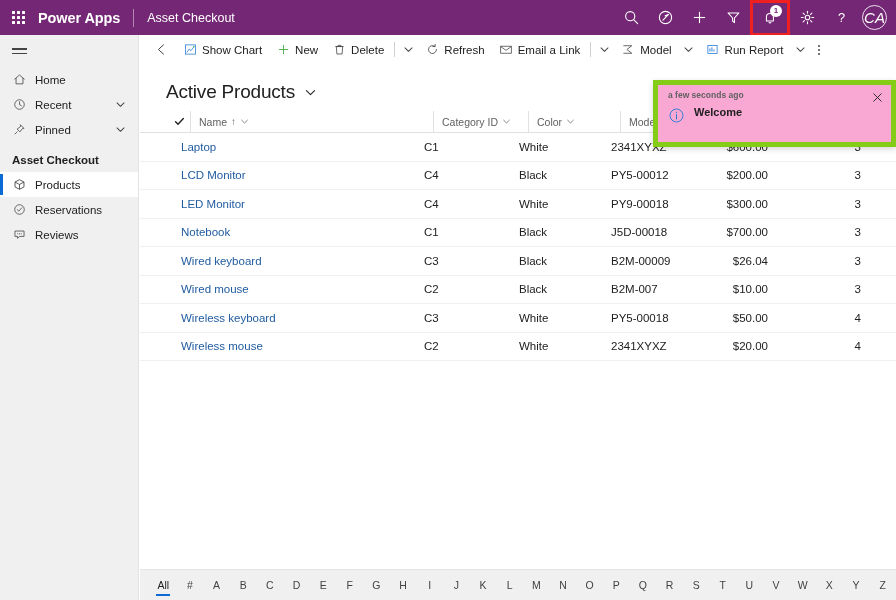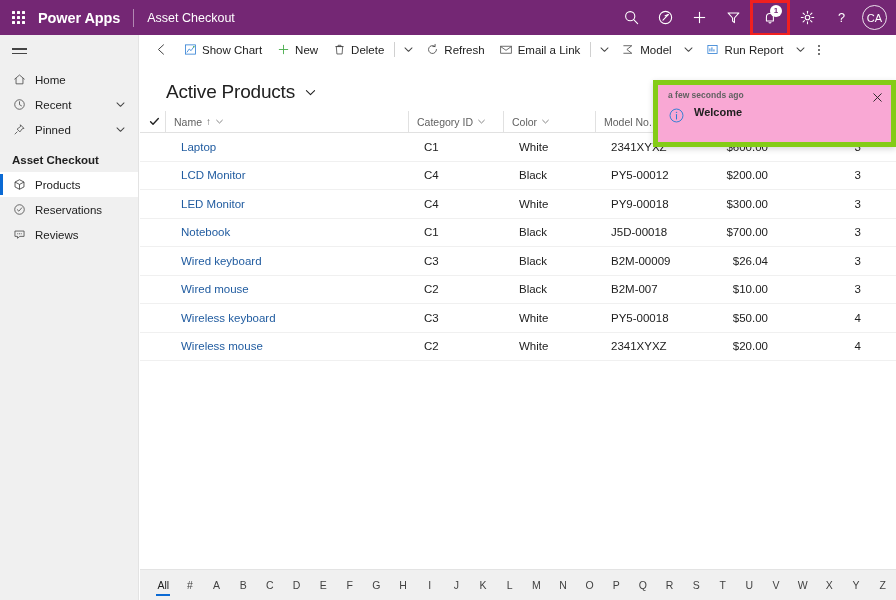--- a/index.html
+++ b/index.html
@@ -61,24 +61,25 @@
     min-width: 12px; height: 12px;
     border-radius: 6px;
     background: #ffffff; color: #742774;
     font-size: 8px; font-weight: bold;
     display: flex; align-items: center; justify-content: center;
     padding: 0 2px; line-height: 1;
   }
   .avatar {
     width: 25px; height: 25px; border-radius: 50%;
     border: 1px solid rgba(255,255,255,0.85);
-    color: #ffffff; font-size: 11px;
+    color: #ffffff; font-size: 15px;
     display: flex; align-items: center; justify-content: center;
     margin-right: 9px; margin-left: 4px;
     cursor: pointer;
+    font-style: italic;
   }
 
   
   .sidebar {
     position: absolute; top: 35px; left: 0;
     width: 139px; height: 565px;
     background: #f0f0f0;
     border-right: 1px solid #e3e3e3;
   }
   .hamburger {
@@ -158,21 +159,21 @@
   }
   .view-title-chev { margin-left: 9px; display: flex; align-items: center; cursor: pointer; }
 
   
   .grid { margin-top: 6px; }
   .grid-head {
     display: flex; align-items: center;
     height: 22px;
     border-bottom: 1px solid #e1e1e1;
     font-size: 10.5px; color: #616161;
-    padding-left: 3px;
+    padding-left: 28px;
   }
   .th {
     display: flex; align-items: center; height: 22px;
     border-left: 1px solid #e1e1e1;
     padding-left: 8px; gap: 4px;
     cursor: pointer; white-space: nowrap;
   }
   .th-check {
     width: 22px; display: flex; align-items: center; justify-content: center;
     cursor: pointer; flex: 0 0 22px;

